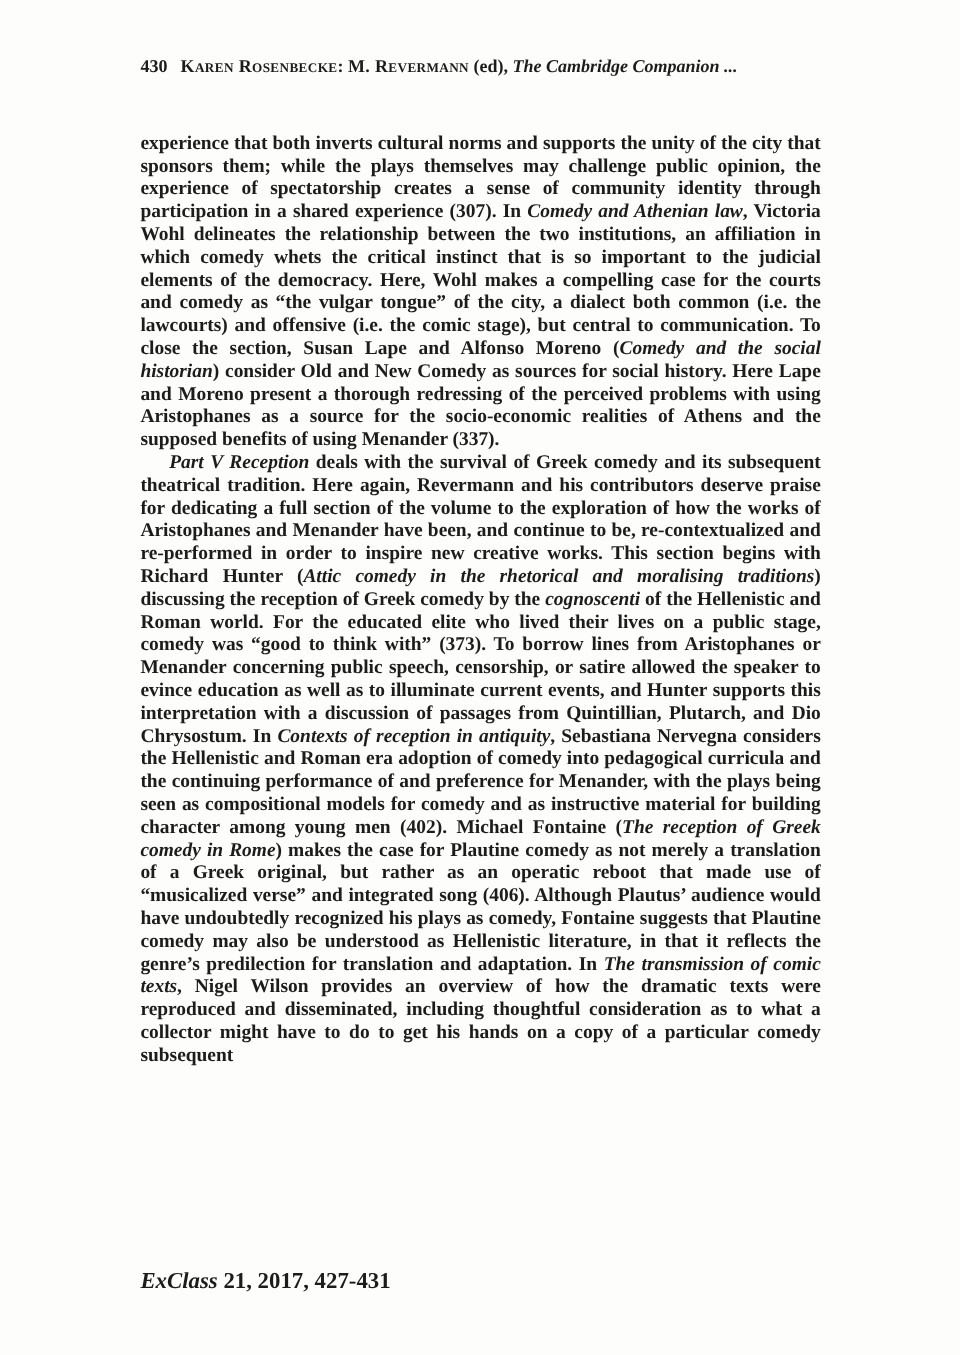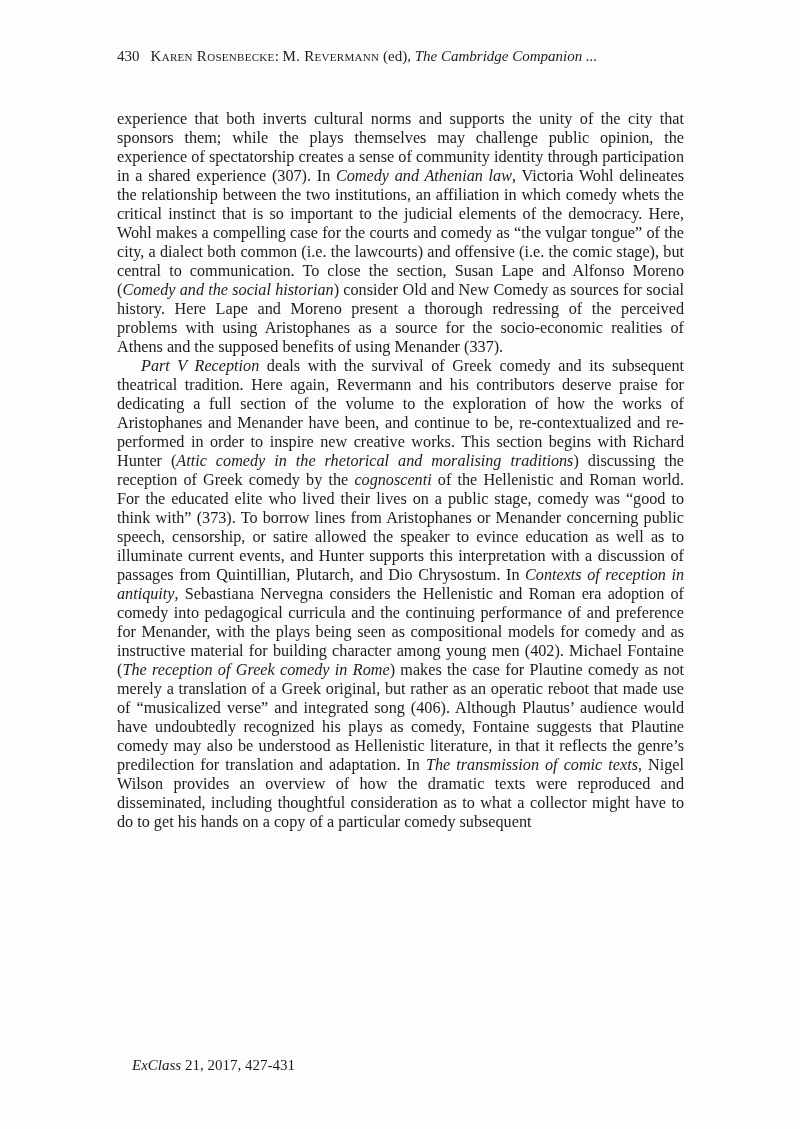--- a/index.html
+++ b/index.html
@@ -1,15 +1,15 @@
 <!DOCTYPE html>
 <html><head>
 <meta charset="utf-8">
 <style>
-  * { margin: 0; padding: 0; box-sizing: border-box; }
+  * { margin: 0; padding: 0; box-sizing: border-box; font-weight: bold; }
   html, body {
     width: 800px;
     height: 1129px;
     background: #fdfdfc;
     font-family: "Liberation Serif", "DejaVu Serif", serif;
     color: #1e1c1a;
   }
   .page {
     position: relative;
     width: 800px;
@@ -40,23 +40,23 @@
     font-size: 16.2px;
     line-height: 19px;
     text-align: justify;
   }
   .paragraph { margin: 0; }
   .paragraph.indent { text-indent: 24px; }
   .italic { font-style: italic; }
   .smallcaps { font-variant: small-caps; letter-spacing: 0.02em; }
   .page-footer {
     position: absolute;
-    left: 132px;
+    left: 117px;
     top: 1057px;
-    font-size: 15px;
+    font-size: 19px;
   }
 </style>
 </head>
 <body>
 
 <div class="page">
 
   <div class="page-header">
     <span class="page-number">430</span><span class="running-title"><span class="smallcaps">Karen Rosenbecke</span><span>: </span><span class="smallcaps">M. Revermann</span><span> (ed), </span><span class="italic">The Cambridge Companion ...</span></span>
   </div>

